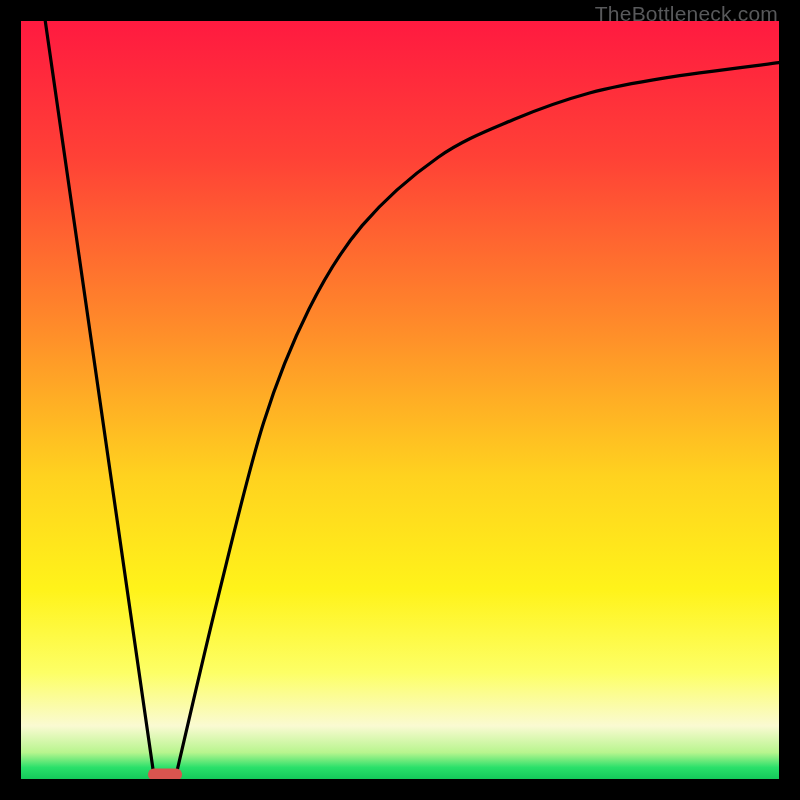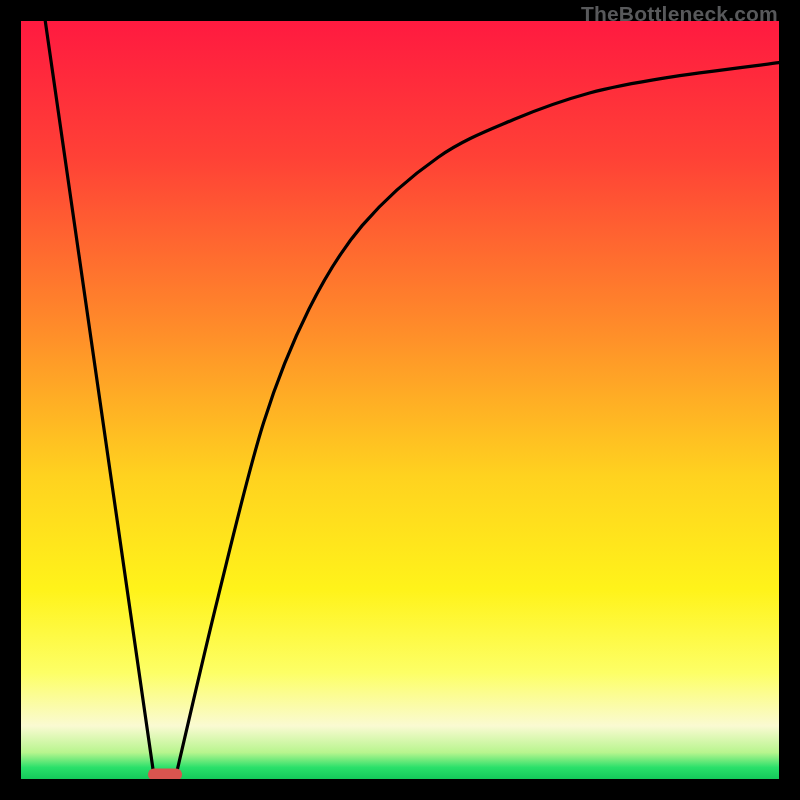--- a/index.html
+++ b/index.html
@@ -25,21 +25,21 @@
     height: 758px;
     overflow: hidden;
   }
   .watermark {
     position: absolute;
     top: 2px;
     right: 22px;
     color: #58595b;
     font-size: 21px;
     letter-spacing: 0.2px;
-    font-weight: 700;
+    font-weight: 400;
   }
 </style>
 </head>
 <body>
 
 <div class="frame">
   <div class="watermark">TheBottleneck.com</div>
   <div class="plot">
     <svg width="758" height="758" viewBox="0 0 758 758" preserveAspectRatio="none">
       <defs>

